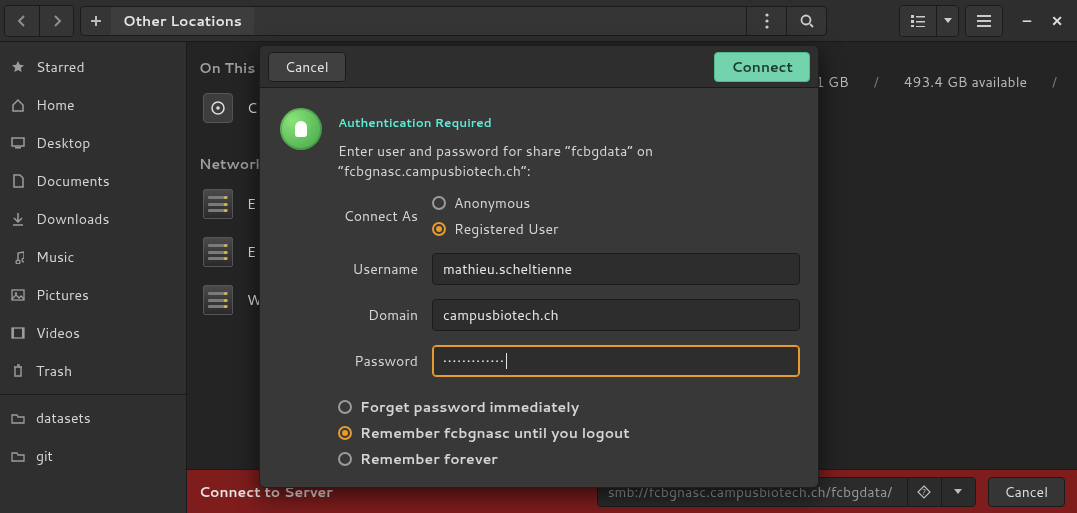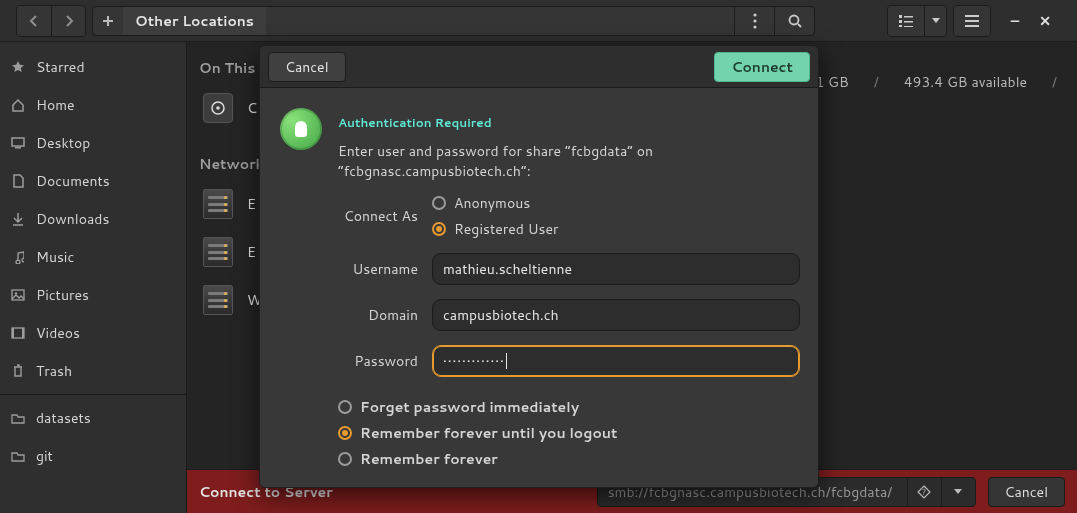--- a/index.html
+++ b/index.html
@@ -1,19 +1,19 @@
 <!DOCTYPE html>
 <html><head>
 <meta charset="utf-8">
 <style>
   * { box-sizing: border-box; margin: 0; padding: 0; font-family: "Cantarell", "Segoe UI", "Ubuntu", sans-serif; }
   body { width: 1077px; height: 513px; background: #242424; color: #d5d5d5; font-size: 14px; overflow: hidden; position: relative; }
 
   
-  .toolbar { height: 42px; background: #2e2e2e; border-bottom: 1px solid #1b1b1b; display: flex; align-items: center; padding: 0 16px; gap: 6px; }
+  .toolbar { height: 42px; background: #2e2e2e; border-bottom: 1px solid #1b1b1b; display: flex; align-items: center; padding: 0 4px; gap: 6px; }
   .nav-btns { display: flex; border: 1px solid #1b1b1b; border-radius: 4px; overflow: hidden; }
   .nav-btn { width: 34px; height: 30px; background: #353535; display: flex; align-items: center; justify-content: center; color: #8f8f8f; }
   .nav-btn + .nav-btn { border-left: 1px solid #1b1b1b; }
   .pathbar { flex: 1; height: 30px; background: #353535; border: 1px solid #1b1b1b; border-radius: 4px; display: flex; align-items: center; overflow: hidden; }
   .pathbar .plus { width: 30px; display: flex; align-items: center; justify-content: center; color: #aaa; }
   .pathbar .loc { padding: 0 12px; height: 100%; display: flex; align-items: center; font-weight: 700; color: #e6e6e6; background: #3d3d3d; }
   .pathbar .spacer { flex: 1; }
   .pathbar .pb-btn { width: 40px; height: 30px; display: flex; align-items: center; justify-content: center; border-left: 1px solid #1b1b1b; color: #ccc; }
   .tool-group { display: flex; border: 1px solid #1b1b1b; border-radius: 4px; overflow: hidden; }
   .tool-btn { width: 36px; height: 30px; background: #353535; display: flex; align-items: center; justify-content: center; color: #ccc; }
@@ -65,21 +65,21 @@
   .form-col { flex: 1; display: flex; flex-direction: column; }
   .dlg-title { font-weight: 700; color: #5eead4; font-size: 12px; margin-bottom: 10px; margin-top: 10px; }
   .dlg-sub { color: #d5d5d5; font-size: 14px; margin-bottom: 12px; }
   .form-grid { display: grid; grid-template-columns: 80px 1fr; column-gap: 14px; row-gap: 14px; align-items: center; }
   .form-grid .flabel { text-align: right; color: #d5d5d5; font-size: 14px; }
   .radio-col { display: flex; flex-direction: column; gap: 6px; }
   .radio { display: flex; align-items: center; gap: 8px; }
   .rdot { width: 14px; height: 14px; border-radius: 50%; border: 2px solid #9b9b9b; position: relative; flex:0 0 14px; }
   .rdot.on { border-color: #e79b2f; }
   .rdot.on::after { content:""; position:absolute; inset:2px; background:#e79b2f; border-radius:50%; }
-  .tinput { width: 100%; height: 32px; background: #2d2d2d; border: 1px solid #1b1b1b; border-radius: 9px; color: #e6e6e6; padding: 0 10px; font-size: 14px; display:flex; align-items:center; }
+  .tinput { width: 100%; height: 32px; background: #2d2d2d; border: 1px solid #1b1b1b; border-radius: 4px; color: #e6e6e6; padding: 0 10px; font-size: 14px; display:flex; align-items:center; }
   .tinput.active { border: 1px solid #e79b2f; box-shadow: 0 0 0 1px #e79b2f inset; }
   .tinput.password { letter-spacing: 1px; font-family: monospace; font-size: 12px; }
   .caret { display:inline-block; width:1px; height:16px; background:#e6e6e6; margin-left:1px; vertical-align:middle; }
   .pw-options { margin-top: 20px; display: flex; flex-direction: column; gap: 6px; font-weight: bold; }
 </style>
 </head>
 <body>
 
 <div class="toolbar">
   <div class="nav-btns">
@@ -366,21 +366,21 @@
         </div>
       </div>
 
       <div class="pw-options">
         <label class="radio">
           <span class="rdot"></span>
           <span>Forget password immediately</span>
         </label>
         <label class="radio">
           <span class="rdot on"></span>
-          <span>Remember forever until you logout</span>
+          <span>Remember fcbgnasc until you logout</span>
         </label>
         <label class="radio">
           <span class="rdot"></span>
           <span>Remember forever</span>
         </label>
       </div>
     </div>
   </div>
 </div>
 

